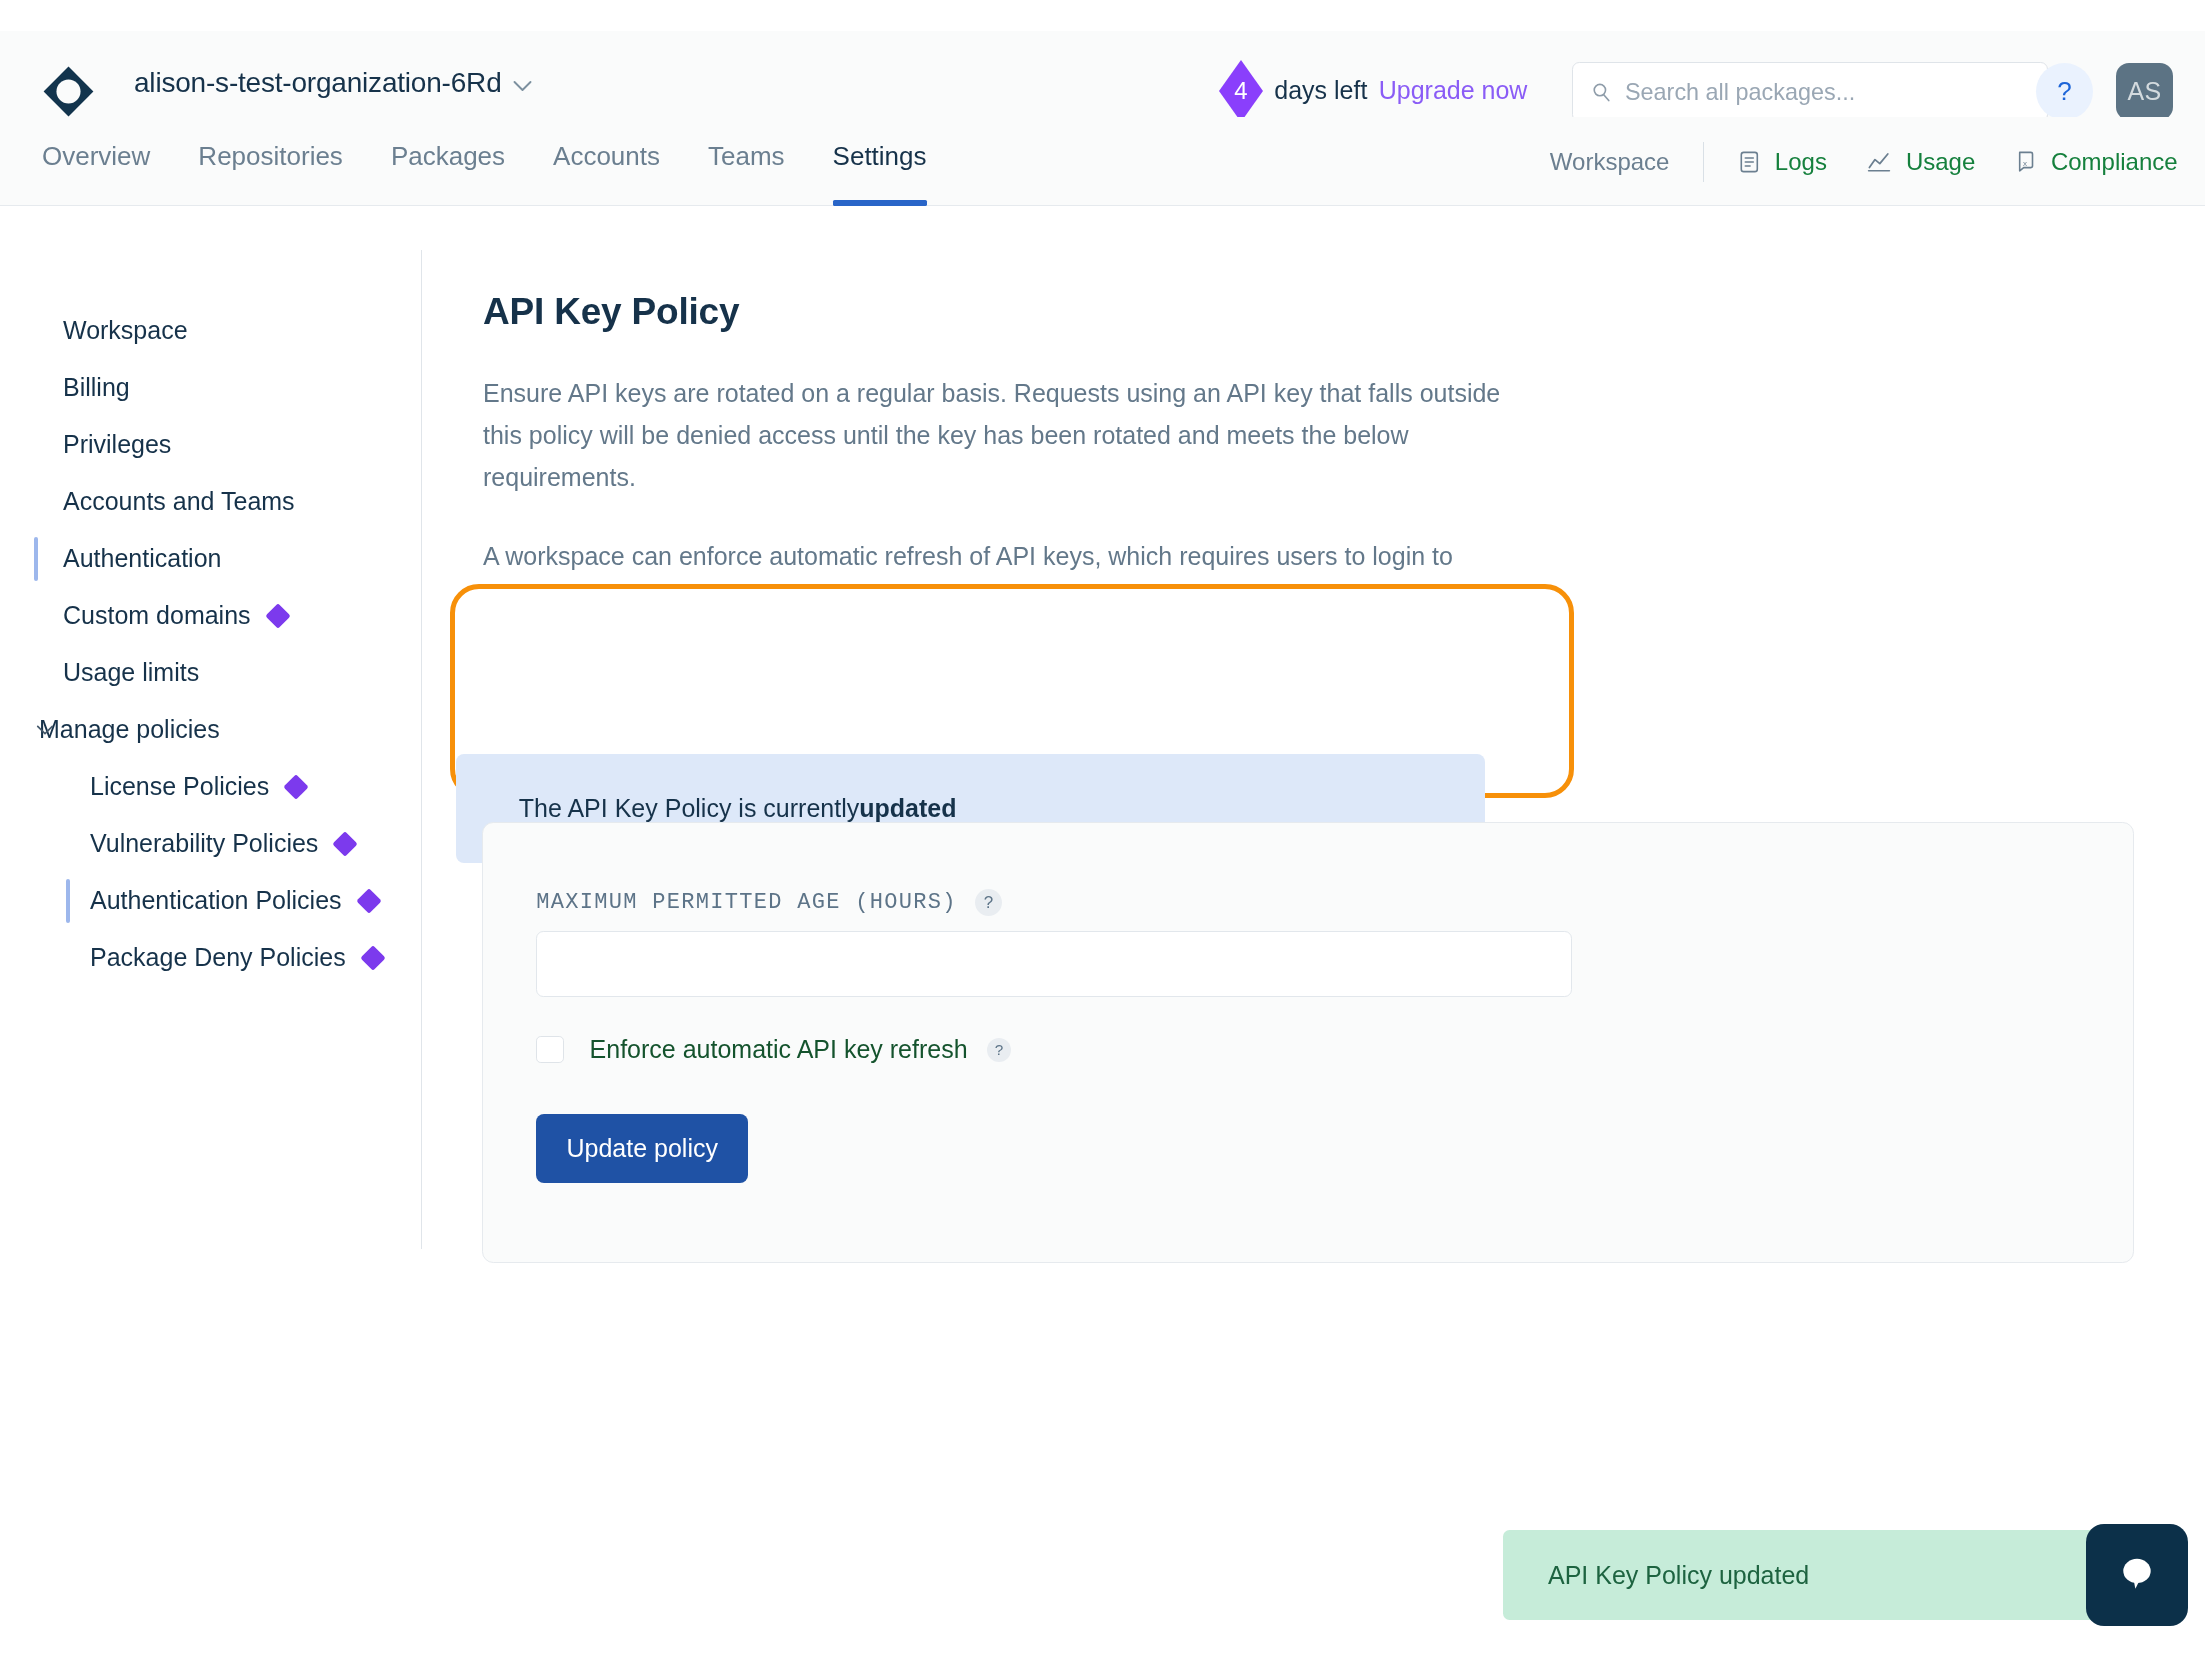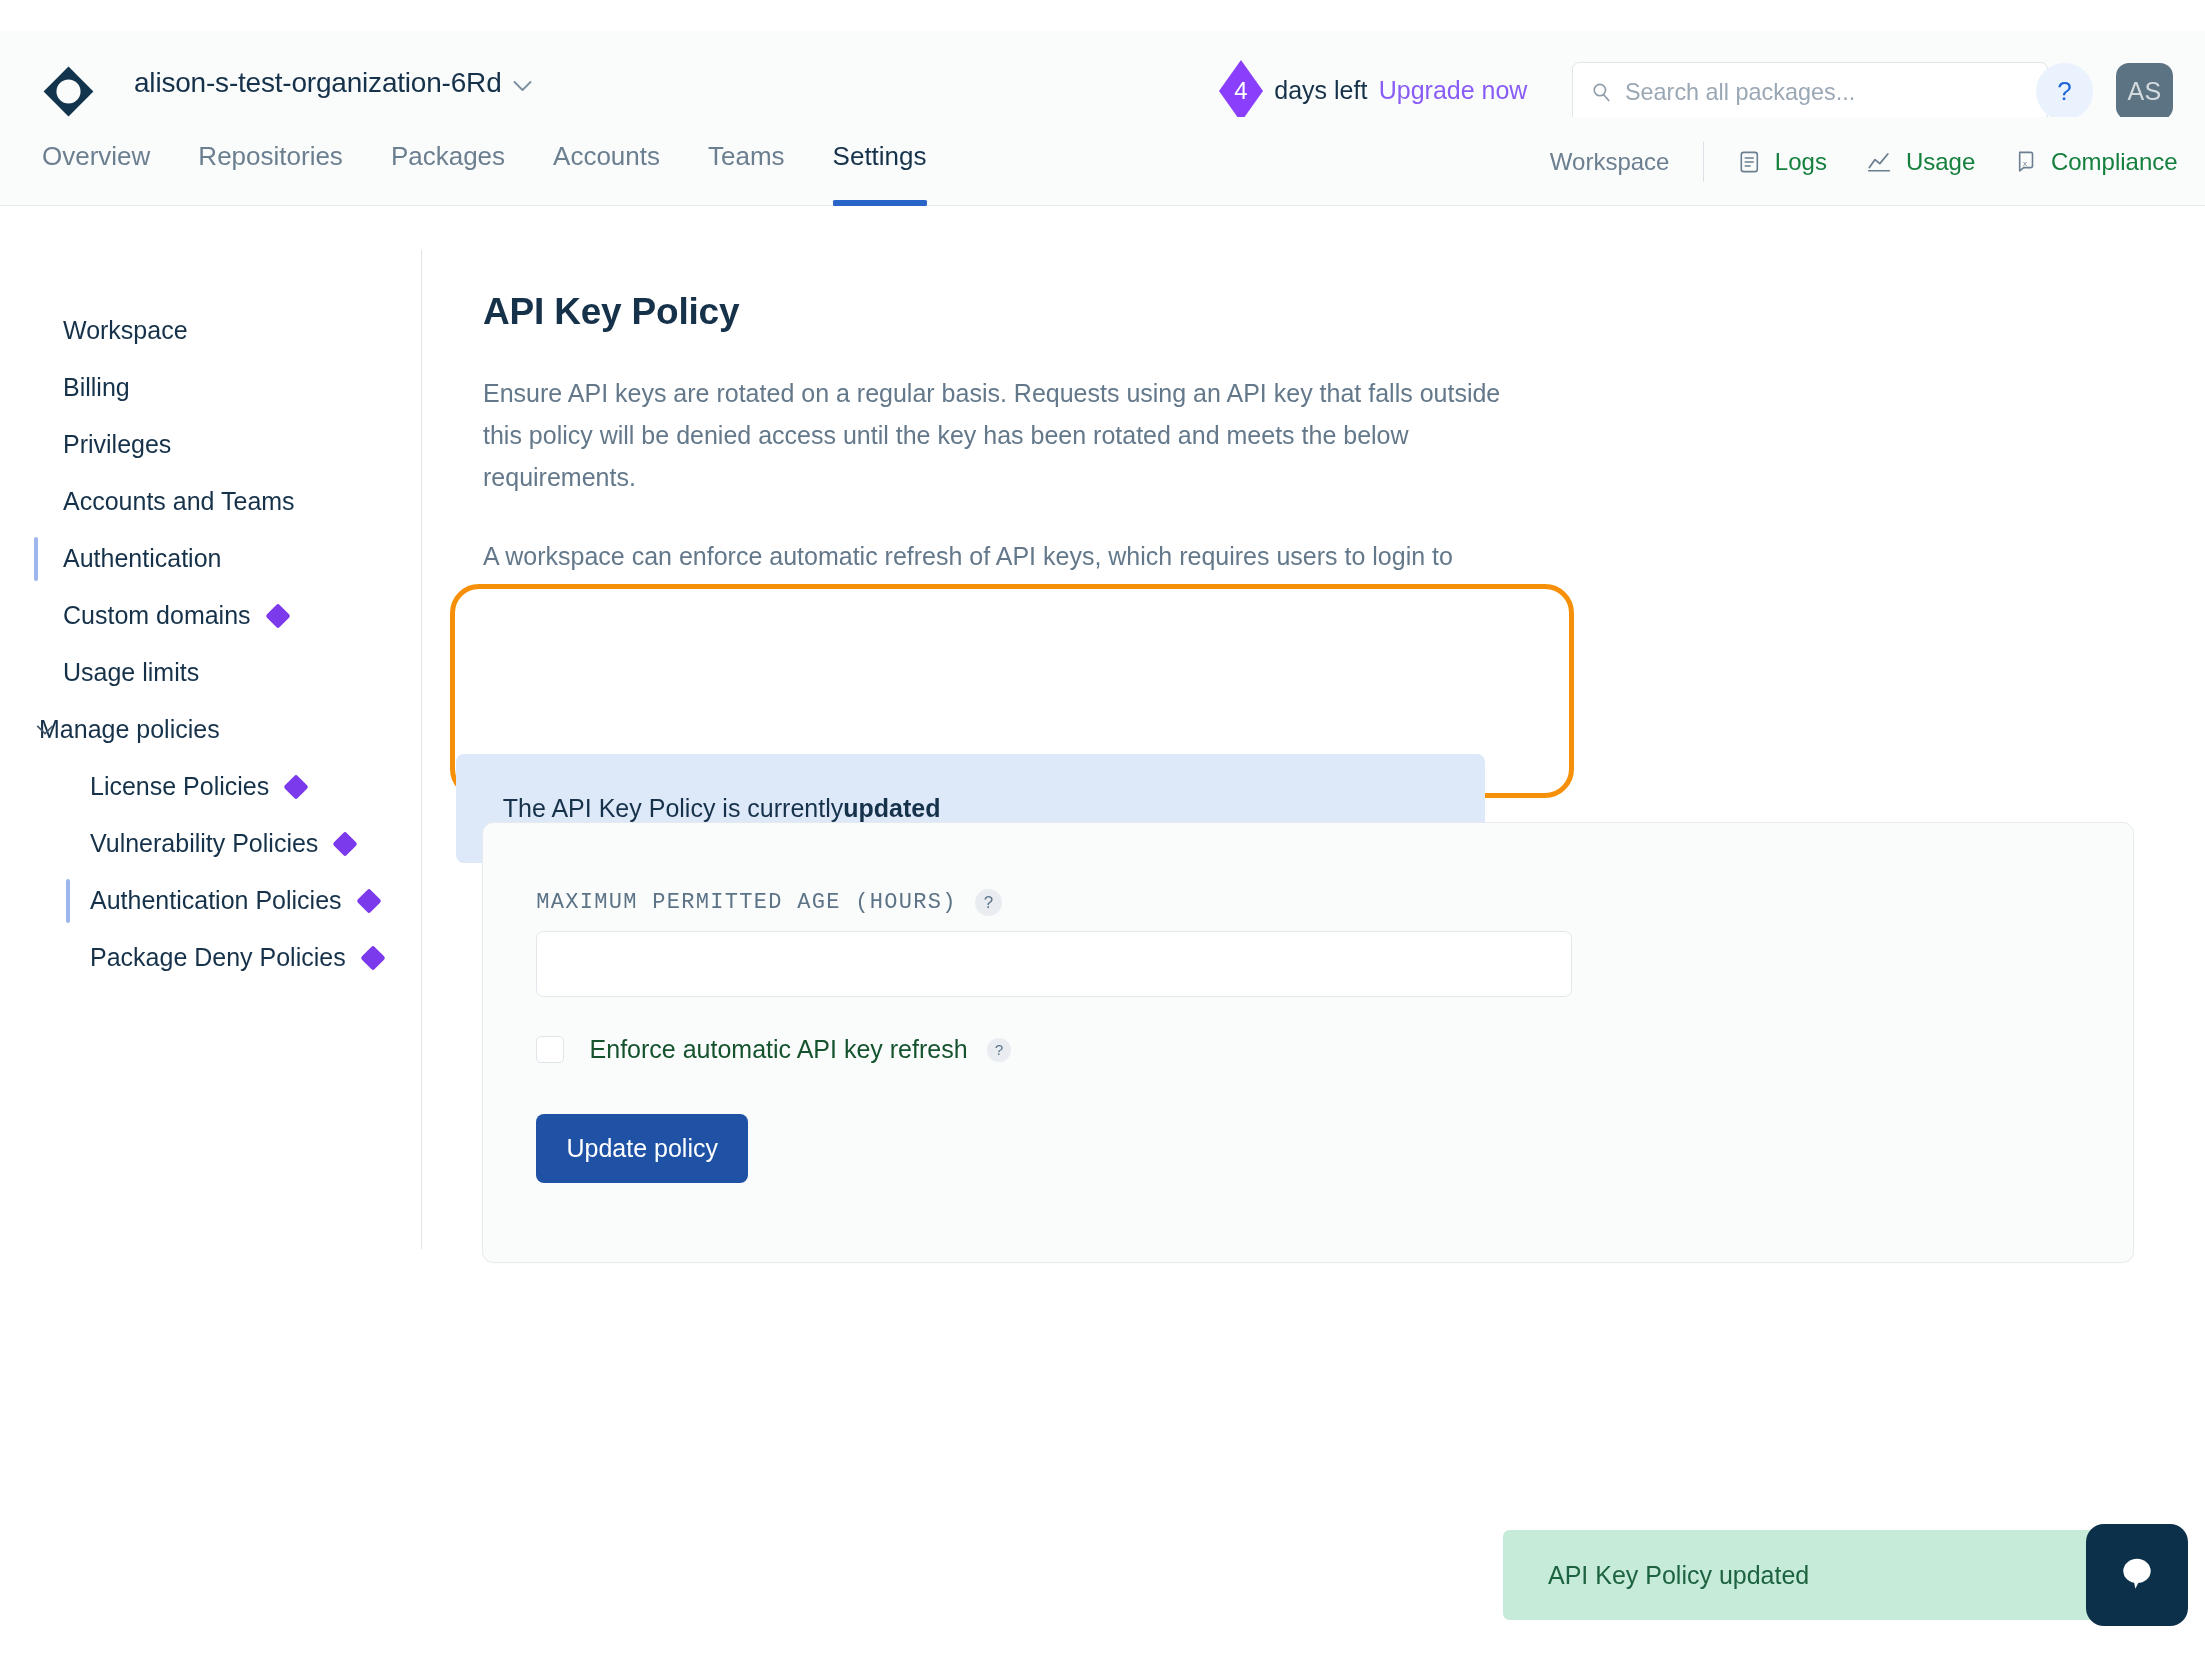--- a/index.html
+++ b/index.html
@@ -273,21 +273,21 @@
     background: #ffffff;
   }
   .alert-box {
     position: absolute;
     left: 0.8px; top: 165px;
     width: 1029px; height: 109px;
     background: #dde8f9;
     border-radius: 8px;
     display: flex;
     align-items: center;
-    padding-left: 47px;
+    padding-left: 63px;
     font-size: 25px;
     color: #16324a;
   }
   .alert-box b { font-weight: bold; }
 
   
   .form-card {
     position: absolute;
     left: -0.8px; top: 615px;
     width: 1652px; height: 441px;

